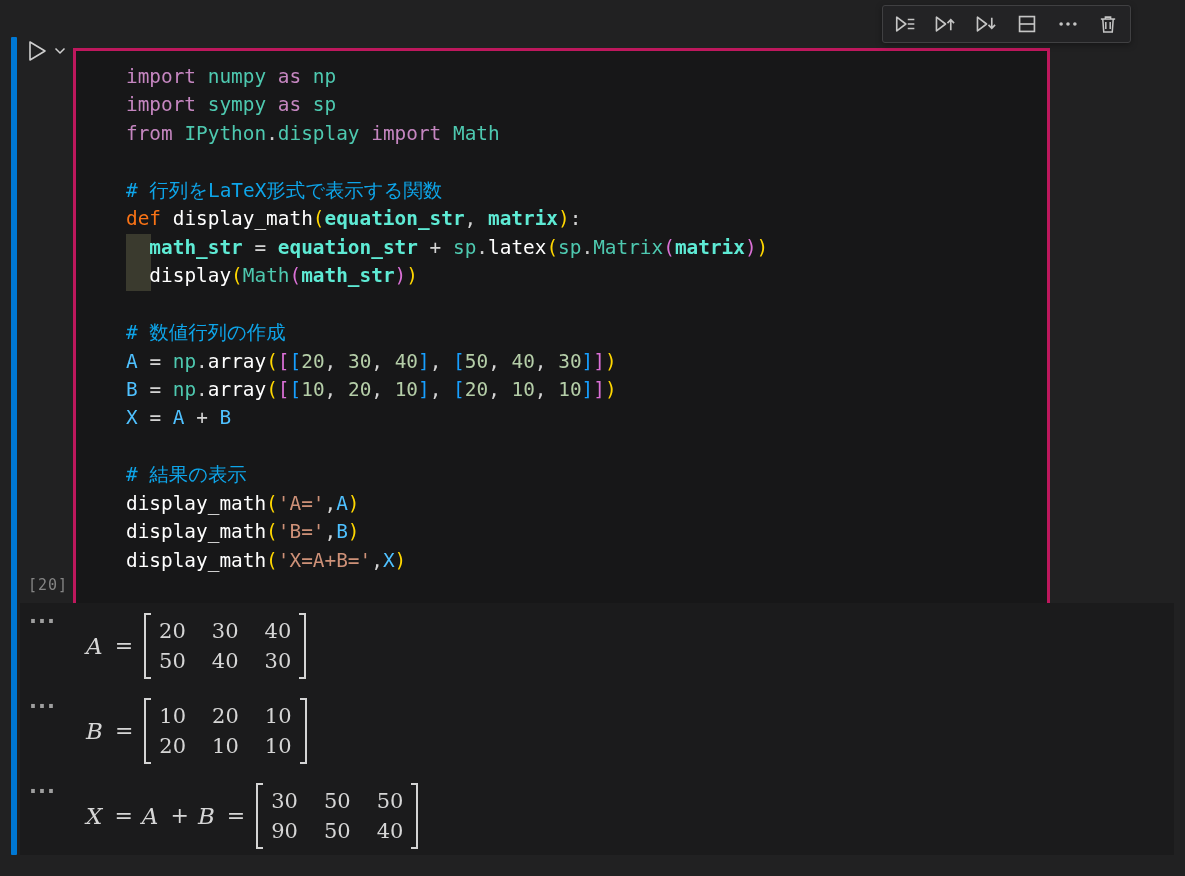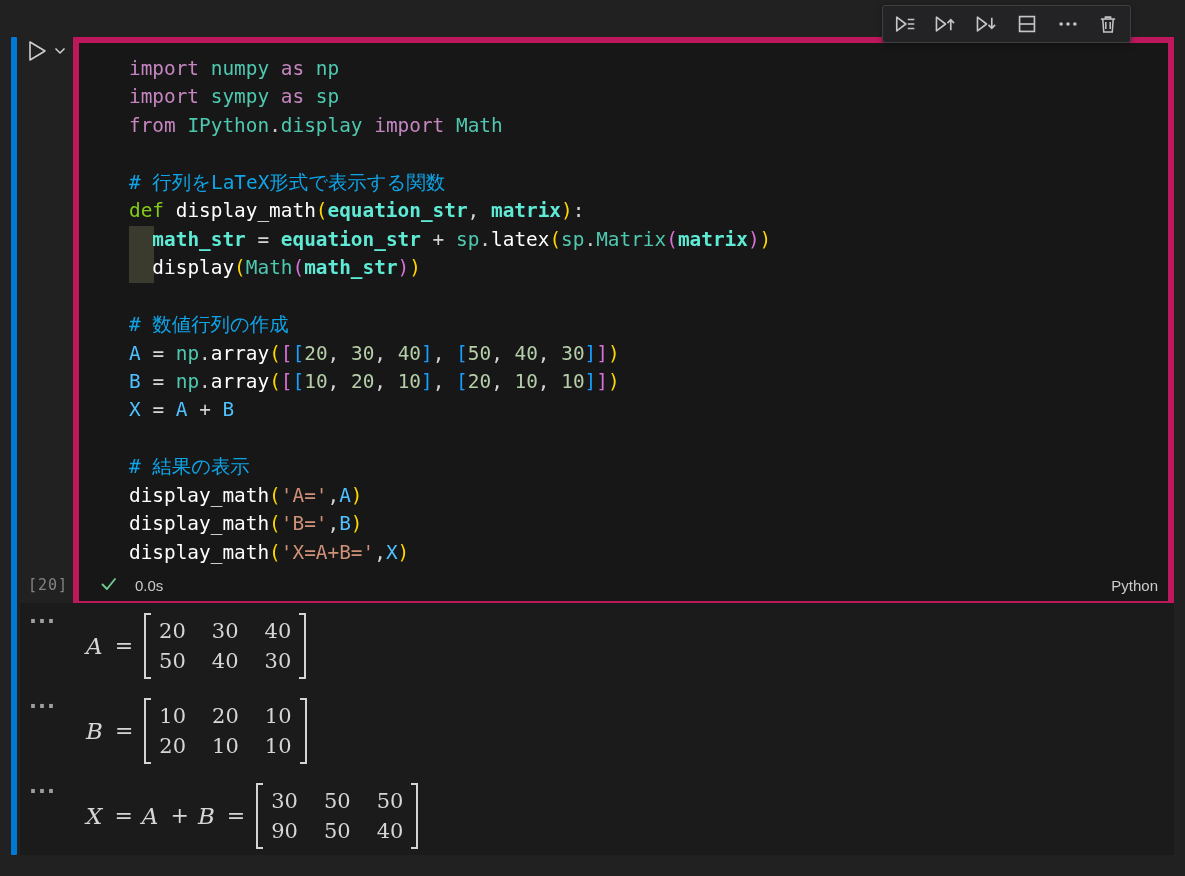--- a/index.html
+++ b/index.html
@@ -11,32 +11,32 @@
 
   
   .focus-bar { position:absolute; left:11px; top:37px; width:6px; height:818px; background:#0078d4; border-radius:1px; }
 
   
   .run-area { position:absolute; left:26px; top:39px; display:flex; align-items:center; gap:6px; cursor:pointer; }
   .run-area svg { display:block; }
 
   
   .editor-box {
-    position:absolute; left:73px; top:37px; width:1101px; height:570px;
-    background:#171718; border:6px solid #be185d;
+    position:absolute; left:73px; top:48px; width:977px; height:570px;
+    background:#171718; border:3px solid #be185d;
   }
   .indent-highlight { position:absolute; left:50px; top:183px; width:25px; height:57px; background:#3a3a2e; }
   .code {
     position:absolute; left:50px; top:12px; right:4px;
     font-family:"DejaVu Sans Mono", monospace;
     font-size:19.4px; line-height:28.45px; white-space:pre; color:#d4d4d4;
   }
   .ln { min-height:28.45px; }
   .tk-kw  { color:#C586C0; }
-  .tk-kwb { color:#84cc16; }
+  .tk-kwb { color:#f97316; }
   .tk-fn  { color:#ffffff; }
   .tk-cls { color:#4EC9B0; }
   .tk-var { color:#5eead4;font-weight:bold; }
   .tk-cst { color:#4FC1FF; }
   .tk-num { color:#B5CEA8; }
   .tk-str { color:#CE9178; }
   .tk-cmt { color:#0ea5e9; }
   .tk-op  { color:#D4D4D4; }
   .tk-pl  { color:#D4D4D4; }
   .tk-pn  { color:#CCCCCC; }
@@ -156,31 +156,20 @@
     <span>
       <svg width="12" height="8" viewBox="0 0 12 8" fill="none" stroke="#cfcfcf" stroke-width="1.5">
         <path d="M1.5 1.5 L6 6 L10.5 1.5"></path>
       </svg>
     </span>
   </div>
 
   <div class="editor-box">
     <div class="indent-highlight"></div>
     <div class="code"><div class="ln"><span class="tk-kw">import</span><span class="tk-pl"> </span><span class="tk-cls">numpy</span><span class="tk-pl"> </span><span class="tk-kw">as</span><span class="tk-pl"> </span><span class="tk-cls">np</span></div><div class="ln"><span class="tk-kw">import</span><span class="tk-pl"> </span><span class="tk-cls">sympy</span><span class="tk-pl"> </span><span class="tk-kw">as</span><span class="tk-pl"> </span><span class="tk-cls">sp</span></div><div class="ln"><span class="tk-kw">from</span><span class="tk-pl"> </span><span class="tk-cls">IPython</span><span class="tk-pn">.</span><span class="tk-cls">display</span><span class="tk-pl"> </span><span class="tk-kw">import</span><span class="tk-pl"> </span><span class="tk-cls">Math</span></div><div class="ln"></div><div class="ln"><span class="tk-cmt"># 行列をLaTeX形式で表示する関数</span></div><div class="ln"><span class="tk-kwb">def</span><span class="tk-pl"> </span><span class="tk-fn">display_math</span><span class="tk-b1">(</span><span class="tk-var">equation_str</span><span class="tk-pl">, </span><span class="tk-var">matrix</span><span class="tk-b1">)</span><span class="tk-pl">:</span></div><div class="ln"><span class="tk-pl">  </span><span class="tk-var">math_str</span><span class="tk-pl"> </span><span class="tk-op">=</span><span class="tk-pl"> </span><span class="tk-var">equation_str</span><span class="tk-pl"> </span><span class="tk-op">+</span><span class="tk-pl"> </span><span class="tk-cls">sp</span><span class="tk-pn">.</span><span class="tk-fn">latex</span><span class="tk-b1">(</span><span class="tk-cls">sp</span><span class="tk-pn">.</span><span class="tk-cls">Matrix</span><span class="tk-b2">(</span><span class="tk-var">matrix</span><span class="tk-b2">)</span><span class="tk-b1">)</span></div><div class="ln"><span class="tk-pl">  </span><span class="tk-fn">display</span><span class="tk-b1">(</span><span class="tk-cls">Math</span><span class="tk-b2">(</span><span class="tk-var">math_str</span><span class="tk-b2">)</span><span class="tk-b1">)</span></div><div class="ln"></div><div class="ln"><span class="tk-cmt"># 数値行列の作成</span></div><div class="ln"><span class="tk-cst">A</span><span class="tk-pl"> </span><span class="tk-op">=</span><span class="tk-pl"> </span><span class="tk-cls">np</span><span class="tk-pn">.</span><span class="tk-fn">array</span><span class="tk-b1">(</span><span class="tk-b2">[</span><span class="tk-b3">[</span><span class="tk-num">20</span><span class="tk-pl">, </span><span class="tk-num">30</span><span class="tk-pl">, </span><span class="tk-num">40</span><span class="tk-b3">]</span><span class="tk-pl">, </span><span class="tk-b3">[</span><span class="tk-num">50</span><span class="tk-pl">, </span><span class="tk-num">40</span><span class="tk-pl">, </span><span class="tk-num">30</span><span class="tk-b3">]</span><span class="tk-b2">]</span><span class="tk-b1">)</span></div><div class="ln"><span class="tk-cst">B</span><span class="tk-pl"> </span><span class="tk-op">=</span><span class="tk-pl"> </span><span class="tk-cls">np</span><span class="tk-pn">.</span><span class="tk-fn">array</span><span class="tk-b1">(</span><span class="tk-b2">[</span><span class="tk-b3">[</span><span class="tk-num">10</span><span class="tk-pl">, </span><span class="tk-num">20</span><span class="tk-pl">, </span><span class="tk-num">10</span><span class="tk-b3">]</span><span class="tk-pl">, </span><span class="tk-b3">[</span><span class="tk-num">20</span><span class="tk-pl">, </span><span class="tk-num">10</span><span class="tk-pl">, </span><span class="tk-num">10</span><span class="tk-b3">]</span><span class="tk-b2">]</span><span class="tk-b1">)</span></div><div class="ln"><span class="tk-cst">X</span><span class="tk-pl"> </span><span class="tk-op">=</span><span class="tk-pl"> </span><span class="tk-cst">A</span><span class="tk-pl"> </span><span class="tk-op">+</span><span class="tk-pl"> </span><span class="tk-cst">B</span></div><div class="ln"></div><div class="ln"><span class="tk-cmt"># 結果の表示</span></div><div class="ln"><span class="tk-fn">display_math</span><span class="tk-b1">(</span><span class="tk-str">'A='</span><span class="tk-pl">,</span><span class="tk-cst">A</span><span class="tk-b1">)</span></div><div class="ln"><span class="tk-fn">display_math</span><span class="tk-b1">(</span><span class="tk-str">'B='</span><span class="tk-pl">,</span><span class="tk-cst">B</span><span class="tk-b1">)</span></div><div class="ln"><span class="tk-fn">display_math</span><span class="tk-b1">(</span><span class="tk-str">'X=A+B='</span><span class="tk-pl">,</span><span class="tk-cst">X</span><span class="tk-b1">)</span></div></div>
-    <div class="status-row">
-      <div class="status-left">
-        <span>
-          <svg width="17" height="16" viewBox="0 0 17 16" fill="none" stroke="#73c991" stroke-width="1.9" stroke-linecap="round" stroke-linejoin="round">
-            <path d="M2.5 8.5 L7 13 L15 3"></path>
-          </svg>
-        </span>
-        <span class="duration">0.0s</span>
-      </div>
-      <span class="lang-picker">Python</span>
-    </div>
   </div>
 
   <div class="exec-count">[20]</div>
 
   <div class="outputs">
       <div class="out-row">
         <div class="out-dots">···</div>
         <div class="eq">
           <span class="mvar">A</span>
           <span class="mop">=</span>

